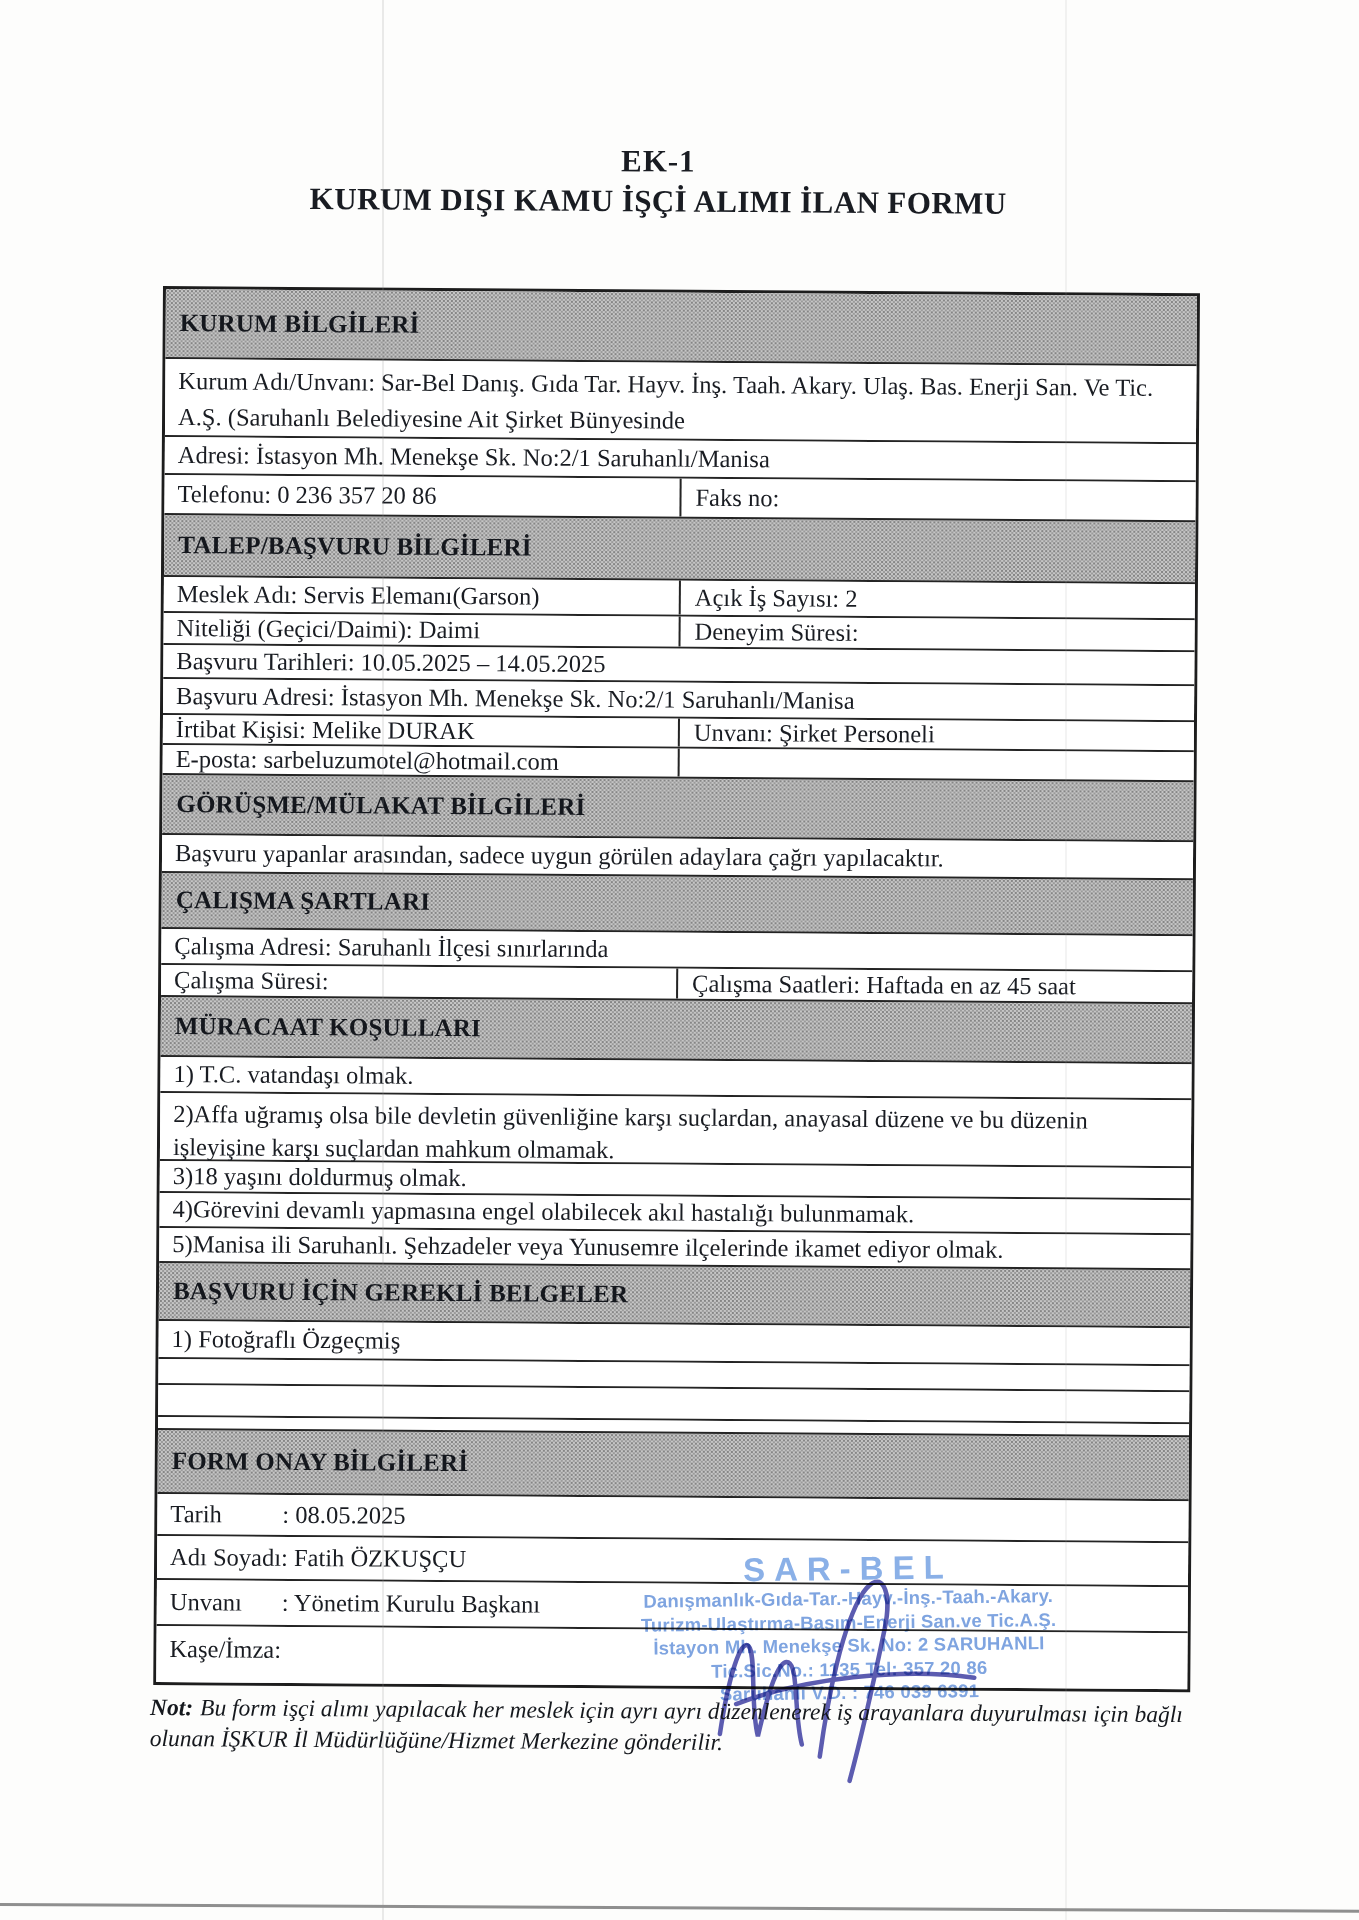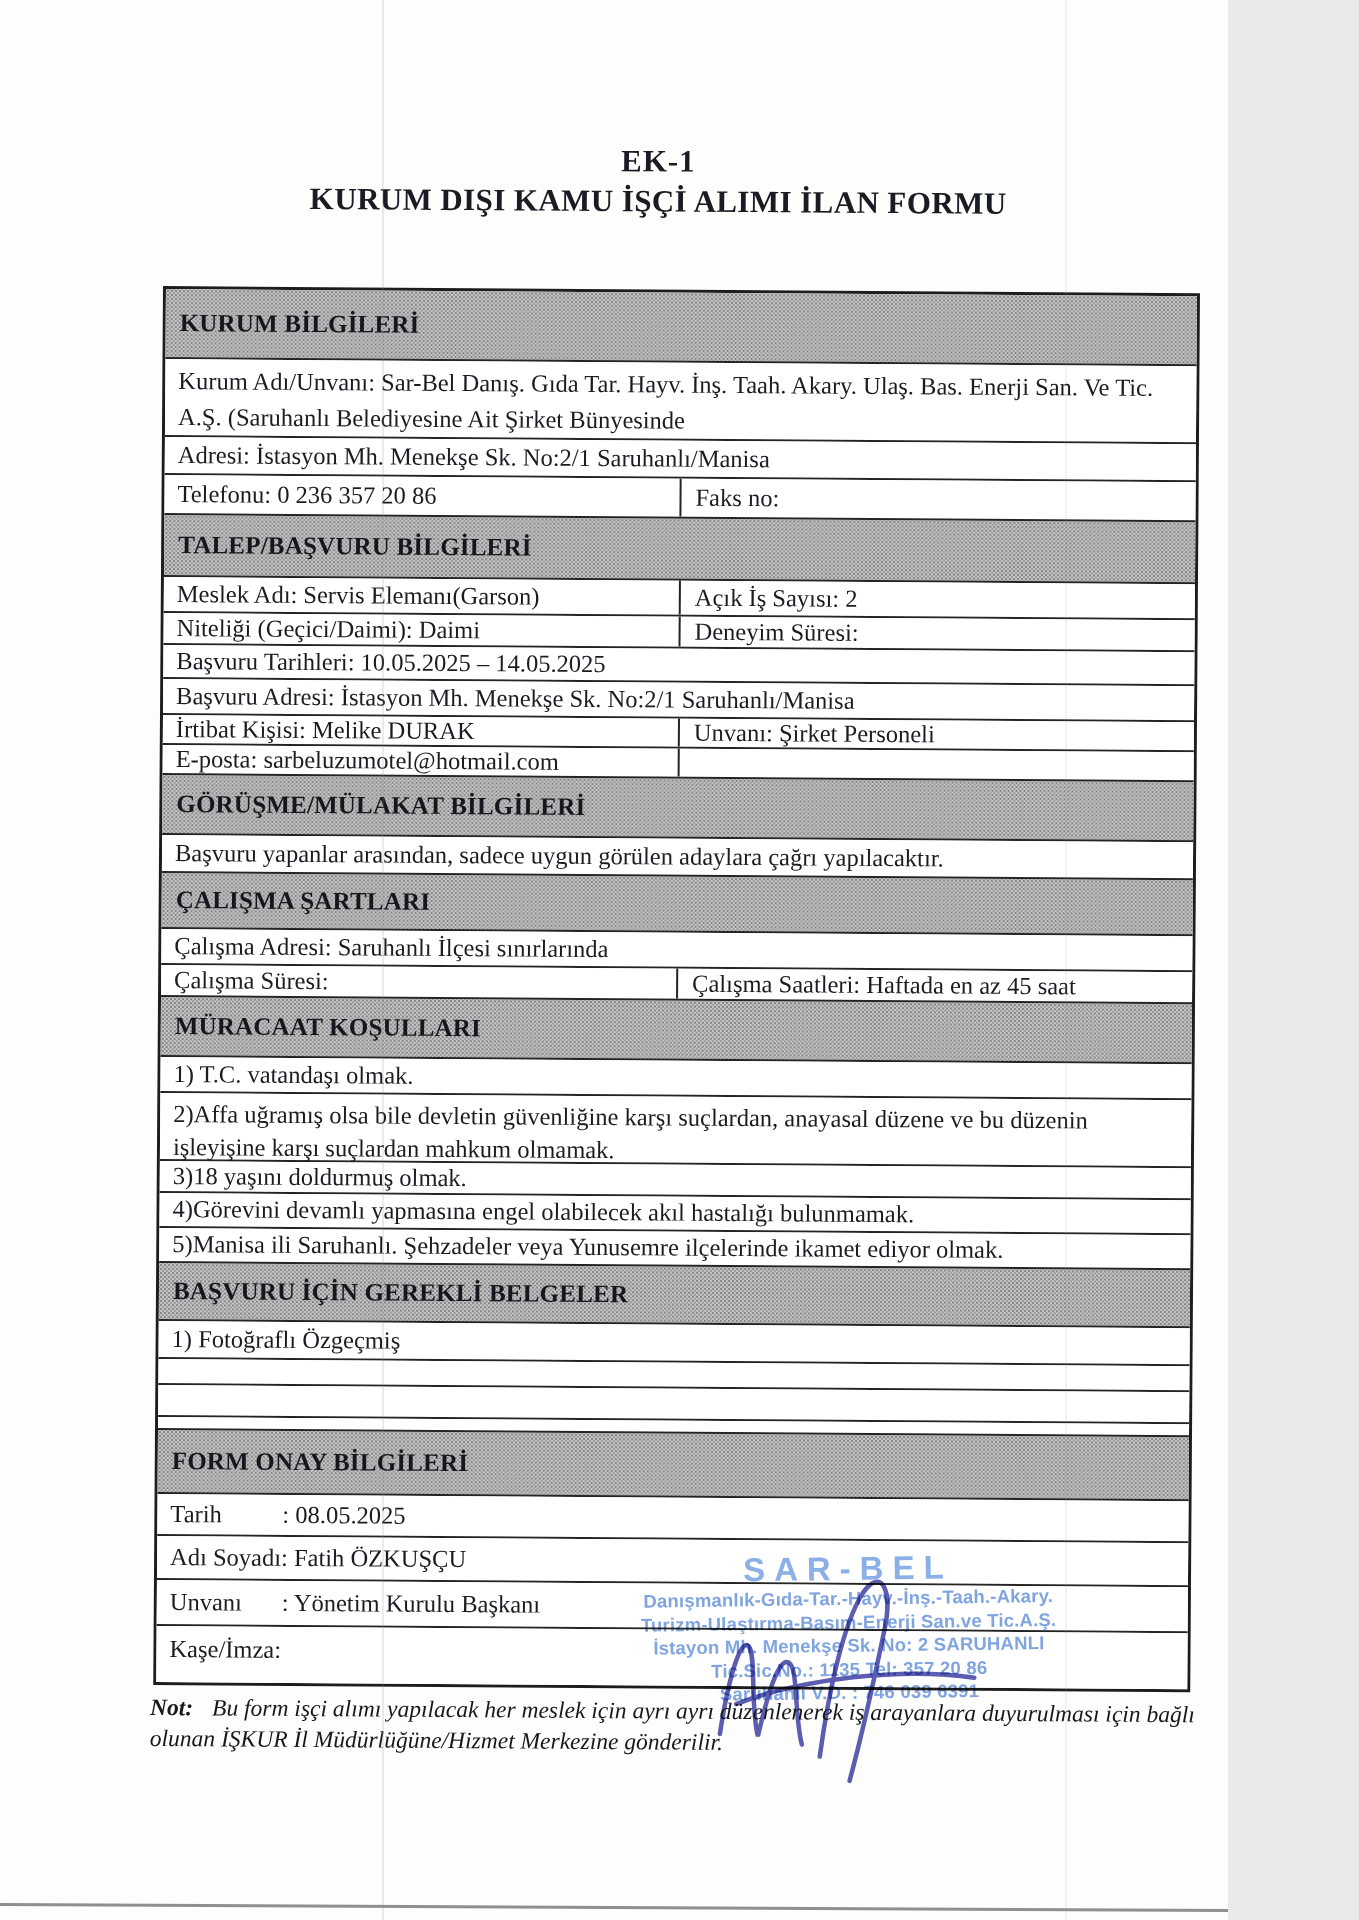--- a/index.html
+++ b/index.html
@@ -2,21 +2,21 @@
 <html><head>
 <meta charset="utf-8">
 <style>
   html,body{margin:0;padding:0;}
   body{
     width:1359px;height:1920px;
     background:#e9e9e9;
     font-family:"Liberation Serif", serif;
   }
   .page{
-    position:relative;width:1228px;height:1920px;
+    position:relative;width:1359px;height:1920px;
     background:#fdfdfc;overflow:hidden;color:#191c22;
   }
   .content{
     position:absolute;inset:0;
     transform:rotate(0.4deg);
     transform-origin:163px 286px;
   }
   
   .doc-header{position:absolute;left:135px;top:140px;width:1045px;text-align:center;}
   .ek-label{font-size:31px;font-weight:bold;letter-spacing:1px;}
@@ -52,21 +52,21 @@
   .cell-r{flex:1;height:100%;display:flex;align-items:center;padding-left:14px;box-sizing:border-box;}
   .two-line{align-items:flex-start;padding-top:4px;line-height:36px;padding-right:10px;}
   .two-line.m2{line-height:33px;}
   .label-col{display:inline-block;width:112px;}
   .kase-row{align-items:flex-start;padding-top:10px;}
   
   .note{
     position:absolute;left:160px;top:1692px;width:1062px;
     font-style:italic;font-size:23.5px;line-height:31px;color:#15181d;
   }
-  .note-label{font-weight:bold;margin-right:19px;}
+  .note-label{font-weight:bold;margin-right:7px;}
   
   .stamp{
     position:absolute;left:617px;top:1546px;width:482px;
     text-align:center;
     font-family:"Liberation Sans", sans-serif;font-weight:bold;
     color:#6d98dc;opacity:0.88;
     transform:rotate(-1.2deg);
     mix-blend-mode:multiply;
     pointer-events:none;
   }

